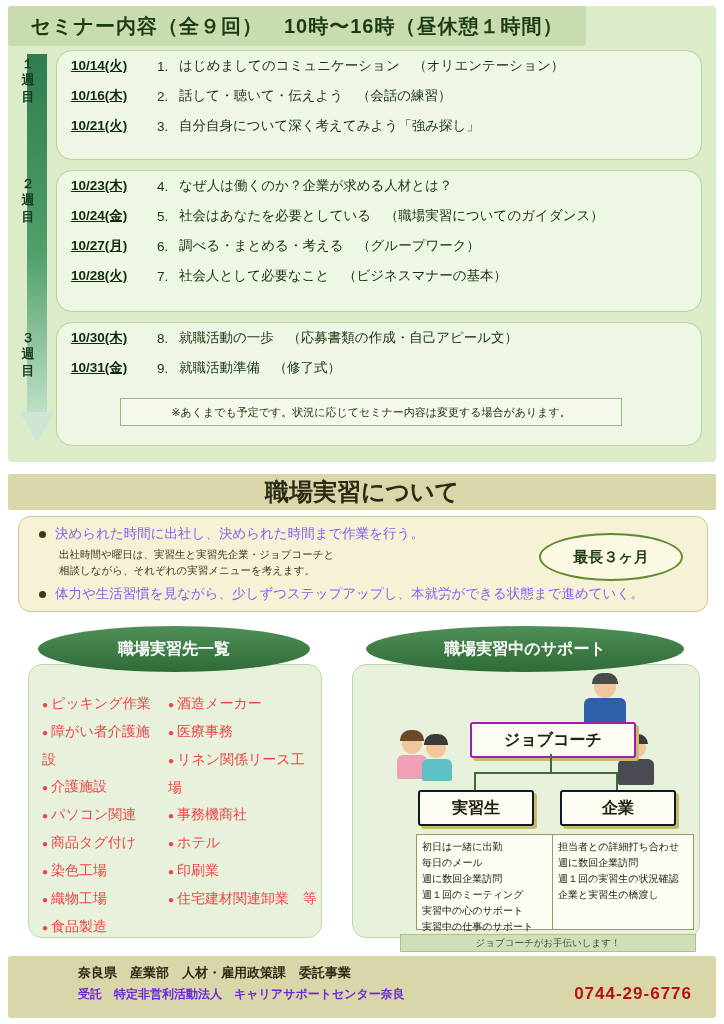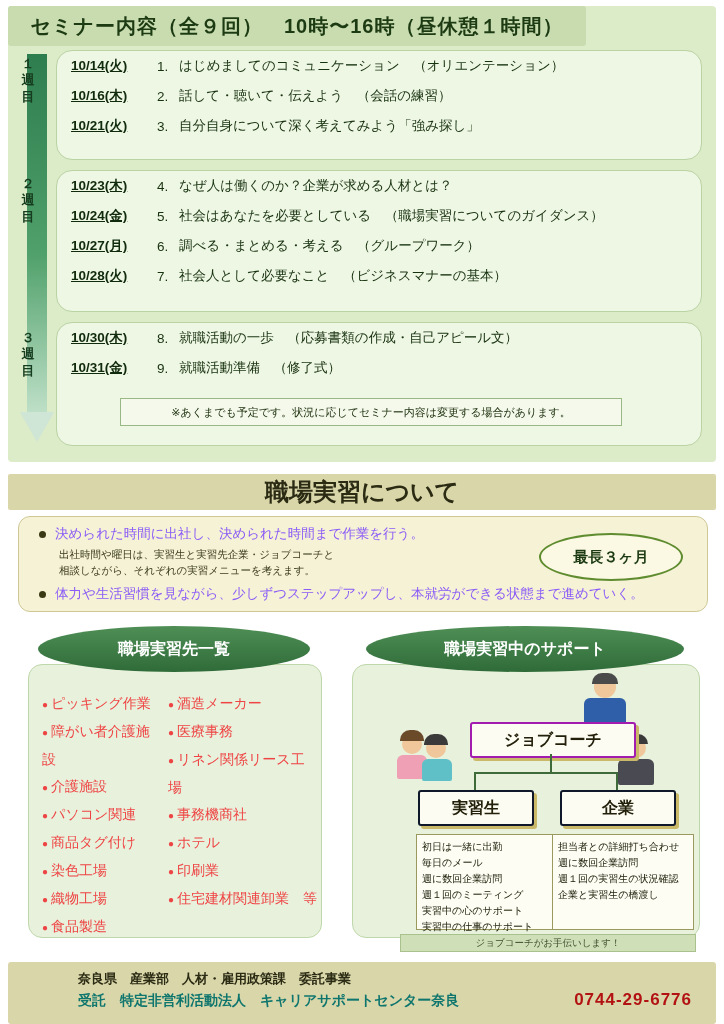--- a/index.html
+++ b/index.html
@@ -144,24 +144,24 @@
   }
 
   
   .person{position:absolute;}
   .head{border-radius:50%;}
   .torso{border-radius:6px 6px 2px 2px;}
 
   
   .footer{
     position:absolute;left:8px;top:956px;width:708px;height:62px;
-    background:#d9d6a9;border-radius:3px;margin-top:6px;
+    background:#d9d6a9;border-radius:3px;
   }
   .footer .l1{position:absolute;left:70px;top:8px;font-size:13px;font-weight:bold;color:#2b2b14;}
-  .footer .l2{position:absolute;left:70px;top:30px;font-size:14px;font-weight:bold;color:#0f766e;}
+  .footer .l2{position:absolute;left:70px;top:30px;font-size:12px;font-weight:bold;color:#6d28d9;}
   .footer .tel{position:absolute;right:24px;top:28px;font-size:17px;font-weight:bold;color:#b31212;letter-spacing:1px;}
 </style>
 </head>
 <body>
 
 <div class="page">
 
   <div class="seminar-band"></div>
   <div class="seminar-title">セミナー内容（全９回）　10時〜16時（昼休憩１時間）</div>
 

